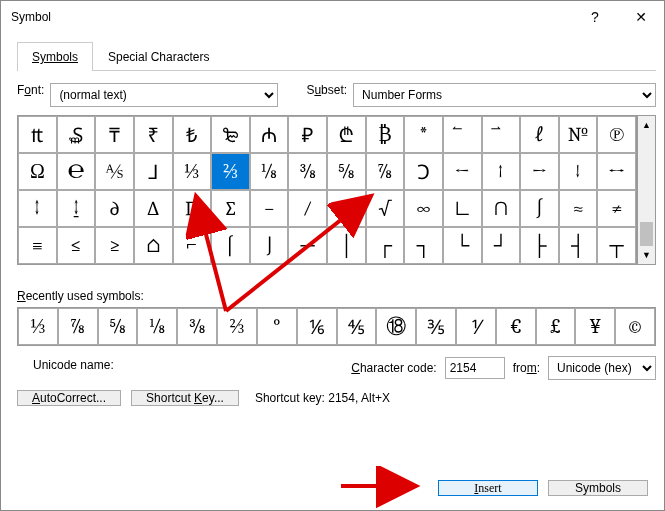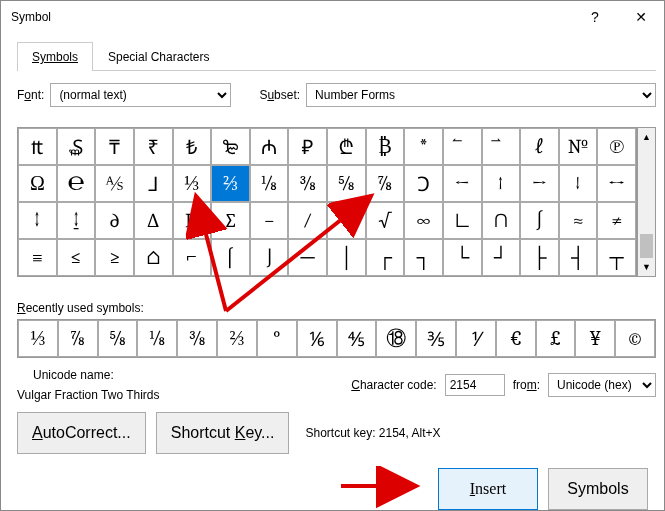--- a/index.html
+++ b/index.html
@@ -5,41 +5,41 @@
 * { box-sizing: border-box; margin: 0; padding: 0; }
 body { font-family: "Segoe UI", Tahoma, sans-serif; font-size: 12px; background: #fff; width: 665px; height: 511px; overflow: hidden; }
 .dialog { width: 665px; height: 511px; border: 1px solid #888; background: #fff; display: flex; flex-direction: column; }
 .titlebar { height: 32px; display: flex; align-items: center; padding: 0 0 0 10px; }
 .titlebar-title { flex: 1; font-size: 12px; }
 .titlebar-btn { width: 46px; height: 32px; display: flex; align-items: center; justify-content: center; font-size: 14px; cursor: default; }
 .content { flex: 1; padding: 8px 8px 0 16px; display: flex; flex-direction: column; }
 .tabs { display: flex; border-bottom: 1px solid #ccc; margin-bottom: 12px; }
 .tab { padding: 7px 14px; border: 1px solid transparent; border-bottom: none; cursor: default; position: relative; top: 1px; }
 .tab.active { border-color: #ccc; background: #fff; }
-.row { display: flex; align-items: center; gap: 6px; margin-bottom: 20px; }
+.row { display: flex; align-items: flex-start; gap: 6px; margin-bottom: 8px; }
 .lbl { font-size: 12px; }
 .u { text-decoration: underline; }
 select.combo, .combo-box { height: 24px; border: 1px solid #aaa; background: #fff; font-size: 12px; padding: 0 4px; }
-.font-combo { width: 181px; }
+.font-combo { width: 228px; }
 .subset-combo { flex: 1; }
 .grid-wrap { display: flex; border: 1px solid #999; }
 .grid { display: grid; grid-template-columns: repeat(16, 1fr); border-right: 1px solid #999; flex: 1; }
 .cell { border: 1px solid #aaa; height: 37px; display: flex; align-items: center; justify-content: center; font-size: 20px; font-family: "Cambria", "Times New Roman", serif; cursor: default; background: #fff; }
 .cell.sel { background: #0078d7; color: #fff; }
 .scroll { width: 18px; display: flex; flex-direction: column; background: #f0f0f0; border-left: 1px solid #999; }
 .scroll-btn { height: 18px; display: flex; align-items: center; justify-content: center; font-size: 9px; background: #f0f0f0; }
 .scroll-track { flex: 1; position: relative; }
 .scroll-thumb { position: absolute; left: 2px; right: 2px; top: 88px; height: 24px; background: #c0c0c0; }
 .recent-lbl { margin-top: 24px; margin-bottom: 4px; }
 .recent-grid { display: grid; grid-template-columns: repeat(16, 1fr); border: 1px solid #999; }
 .recent-grid .cell { height: 37px; }
 .info-row { display: flex; align-items: center; margin-top: 10px; gap: 8px; }
 .code-input { width: 60px; height: 22px; border: 1px solid #aaa; padding: 0 4px; font-size: 12px; }
 .from-combo { width: 108px; }
-.btn { height: 42px; min-width: 90px; padding: 0 14px; border: 1px solid #aaa; background: #efefef; font-size: 16px; cursor: default; }
+.btn { height: 16px; min-width: 90px; padding: 0 14px; border: 1px solid #aaa; background: #efefef; font-size: 12px; cursor: default; }
 .btn-row { display: flex; gap: 10px; margin-top: 10px; }
 .footer { display: flex; justify-content: flex-end; gap: 10px; padding: 14px 16px; }
 .footer .btn { min-width: 100px; }
 .btn.primary { border: 1px solid #0078d7; background:#e5f1fb;font-family:Liberation Serif, serif; }
 .annotation { position: absolute; pointer-events: none; }
 .arrow-red { stroke: #d00; fill: #d00; }
 .container { position: relative; }
 .uname-block { flex: 1; }
 .uname-title { margin-bottom: 6px; margin-left: 16px; }
 </style>
@@ -159,21 +159,20 @@
         <div class="cell">⅟</div>
         <div class="cell">€</div>
         <div class="cell">£</div>
         <div class="cell">¥</div>
         <div class="cell">©</div>
       </div>
 
   <div class="info-row">
     <div class="uname-block">
       <div class="lbl uname-title">Unicode name:</div>
-      <div class="lbl">Vulgar Fraction Two Thirds</div>
     </div>
     <span class="lbl"><span class="u">C</span><span>haracter code:</span></span>
     <input class="code-input" value="2154" style="">
     <span class="lbl"><span>fro</span><span class="u">m</span><span>:</span></span>
     <select class="combo from-combo"><option>Unicode (hex)</option></select>
   </div>
 
   <div class="btn-row">
     <button class="btn"><span class="u">A</span><span>utoCorrect...</span></button>
     <button class="btn"><span>Shortcut </span><span class="u">K</span><span>ey...</span></button>

